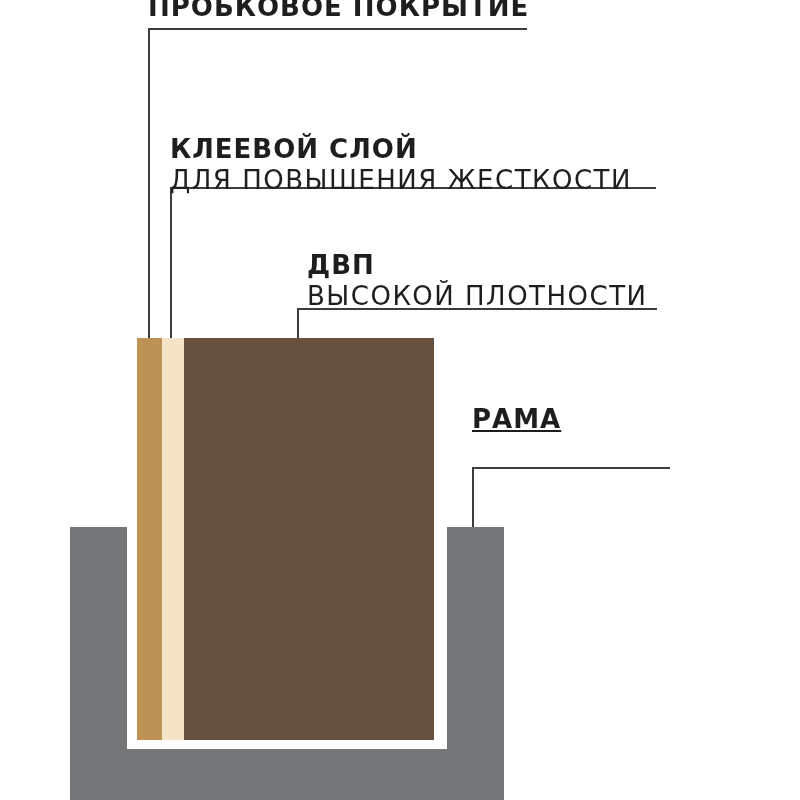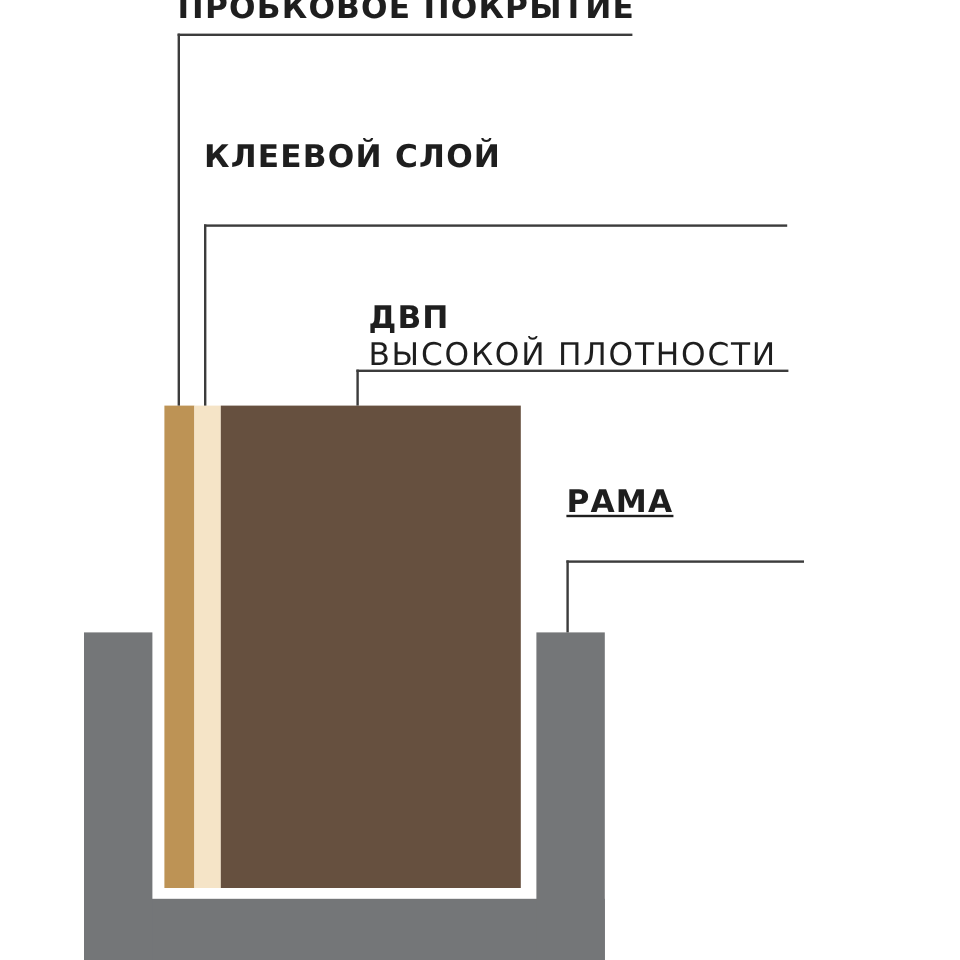--- a/index.html
+++ b/index.html
@@ -17,21 +17,21 @@
     position: absolute;
     color: #1e1e1e;
     white-space: nowrap;
     font-size: 26px;
     line-height: 31px;
   }
   .label .t { font-weight: 700; letter-spacing: 1px; }
   .label .s { font-weight: 400; letter-spacing: 1.5px; }
 
   .label-1 { left: 148px; top: -8px; }
-  .label-2 { left: 170px; top: 116px; }
+  .label-2 { left: 170px; top: 134px; }
   .label-3 { left: 307px; top: 250px; }
   .label-4 { left: 472px; top: 404px; text-decoration: underline; }
 
   
   .callout {
     position: absolute;
     box-sizing: border-box;
     border-left: 2px solid #3c3c3c;
     border-top: 2px solid #3c3c3c;
   }
@@ -72,20 +72,21 @@
   <div class="callout callout-2" style="border-color: rgb(60, 60, 60);"></div>
   <div class="callout callout-3" style="border-color: rgb(60, 60, 60);"></div>
   <div class="callout callout-4" style="border-color: rgb(60, 60, 60);"></div>
 
   <div class="label label-1">
     <div class="t">ПРОБКОВОЕ ПОКРЫТИЕ</div>
   </div>
 
   <div class="label label-2">
     <div class="t">КЛЕЕВОЙ СЛОЙ</div>
+    <div class="s">ДЛЯ ПОВЫШЕНИЯ ЖЕСТКОСТИ</div>
   </div>
 
   <div class="label label-3">
     <div class="t">ДВП</div>
     <div class="s">ВЫСОКОЙ ПЛОТНОСТИ</div>
   </div>
 
   <div class="label label-4">
     <div class="t">РАМА</div>
   </div>

